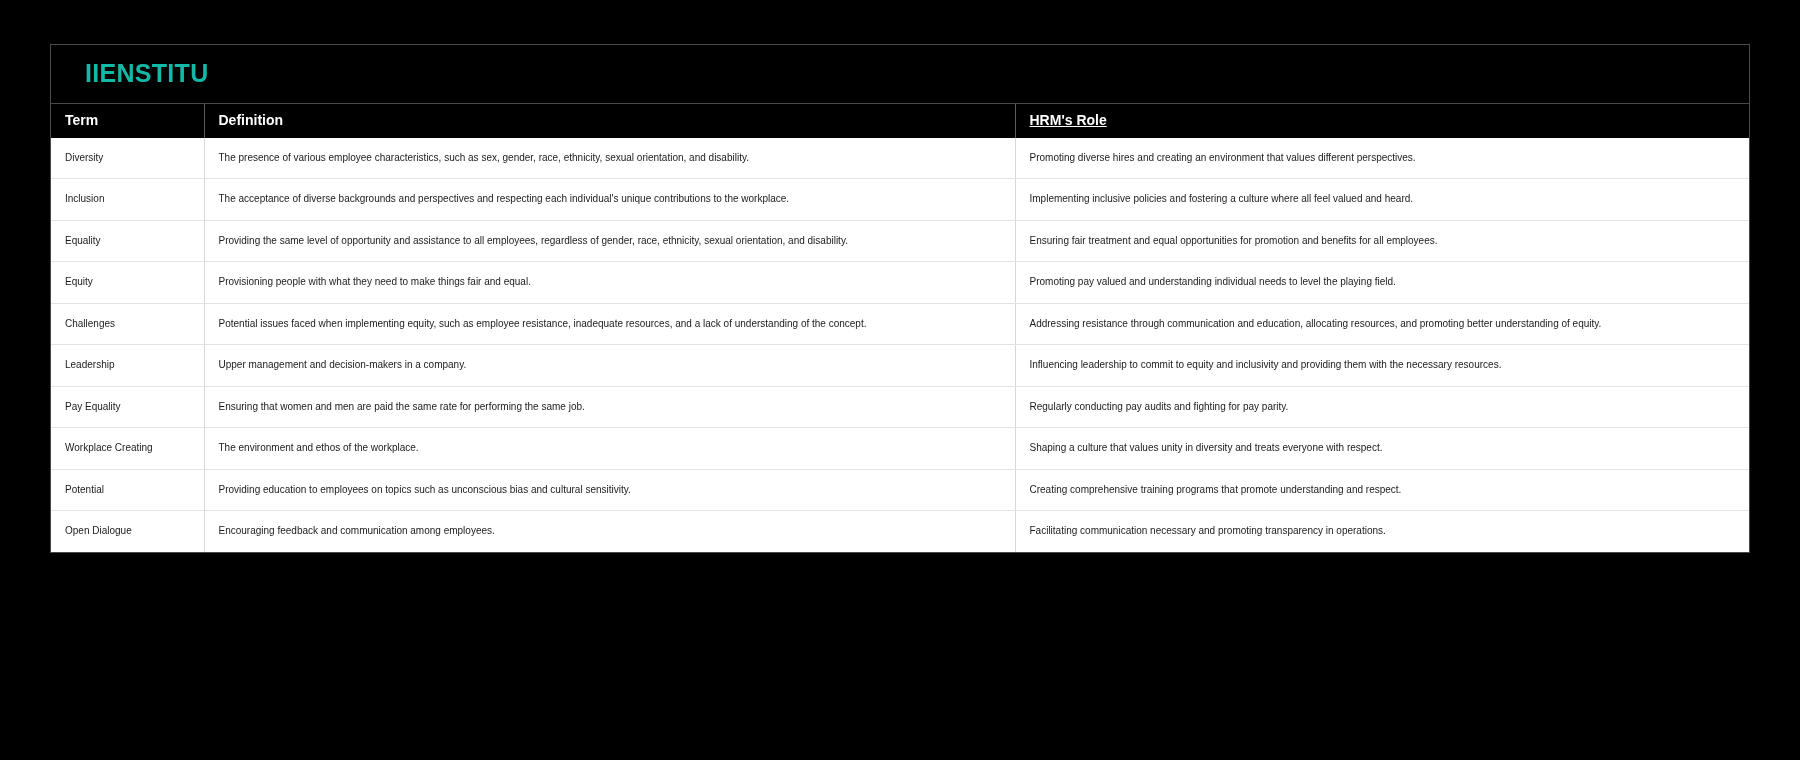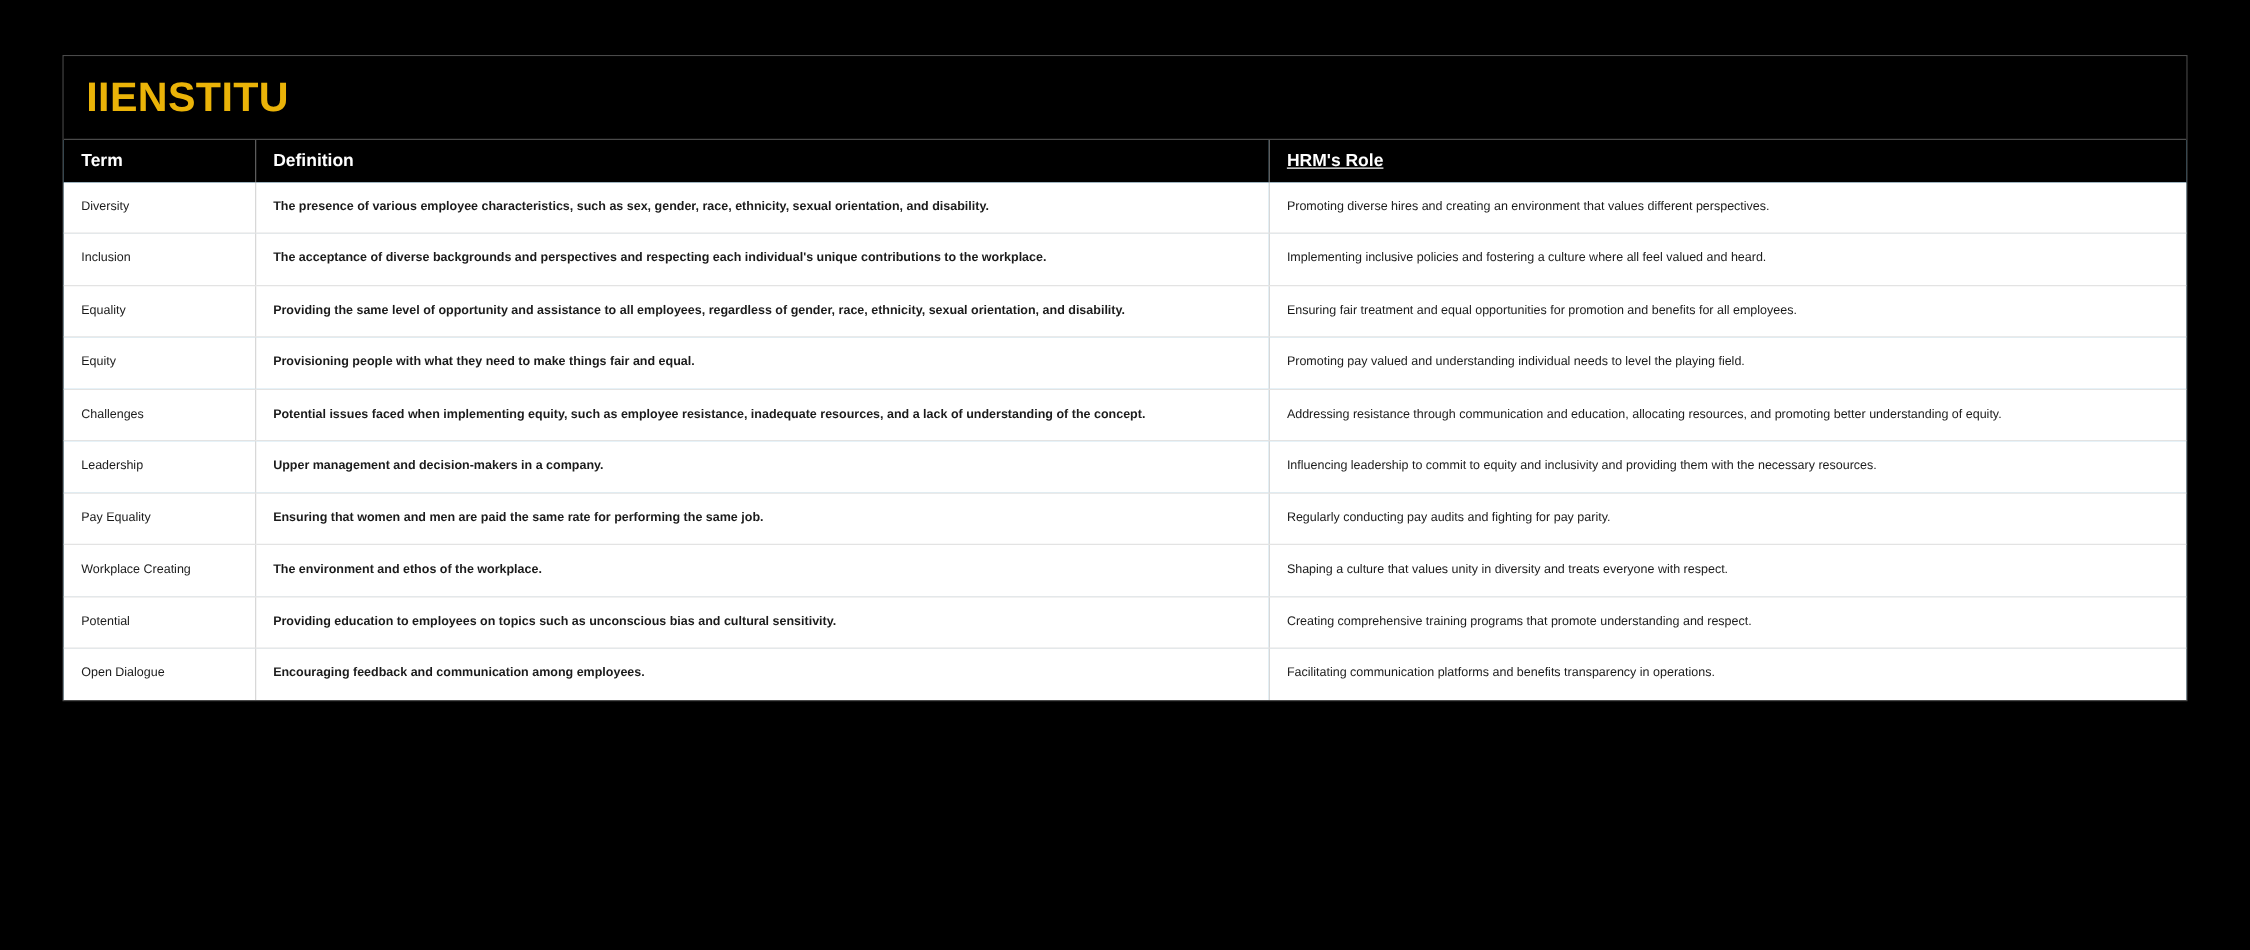--- a/index.html
+++ b/index.html
@@ -32,32 +32,33 @@
     box-sizing: border-box;
     background: #000000;
   }
 
   .brand-bar {
     background: #000000;
     padding: 16px 18px 17px 18px;
     border-bottom: 1px solid #4a4a4a;
   }
   .brand-title {
-    color: #eab308;
-    font-size: 33px;
+    color: #14b8a6;
+    font-size: 25px;
     font-weight: bold;
     letter-spacing: 0.3px;
     line-height: 1;
+    margin-left: 16px;
   }
 
   table.grid {
     width: 100%;
     border-collapse: collapse;
     table-layout: fixed;
-    background: #7dd3fc;
+    background: #1d4ed8;
   }
 
   table.grid col.c-term    { width: 153px; }
   table.grid col.c-def     { width: 811px; }
   table.grid col.c-role    { width: 734px; }
 
   table.grid thead th {
     background: #000000;
     color: #ffffff;
     font-size: 14px;
@@ -81,21 +82,21 @@
     vertical-align: middle;
     margin-top: 11px;
   }
   table.grid tbody td:last-child { border-right: none; }
   table.grid tbody tr:last-child td { border-bottom: none; }
 
   td.term-cell {
     color: #141414;
     font-size: 14.5px;
   }
-  td.def-cell  { padding-left: 16px; font-weight: bold; }
+  td.def-cell  { padding-left: 16px; }
   td.role-cell { padding-left: 16px; }
 </style>
 </head>
 <body>
 
 <div class="page">
   <div class="table-card">
 
     <div class="brand-bar">
       <div class="brand-title">IIENSTITU</div>
@@ -156,19 +157,19 @@
             <td class="role-cell">Shaping a culture that values unity in diversity and treats everyone with respect.</td>
           </tr>
           <tr>
             <td class="term-cell">Potential</td>
             <td class="def-cell">Providing education to employees on topics such as unconscious bias and cultural sensitivity.</td>
             <td class="role-cell">Creating comprehensive training programs that promote understanding and respect.</td>
           </tr>
           <tr>
             <td class="term-cell">Open Dialogue</td>
             <td class="def-cell">Encouraging feedback and communication among employees.</td>
-            <td class="role-cell">Facilitating communication platforms and benefits transparency in operations.</td>
+            <td class="role-cell">Facilitating communication necessary and promoting transparency in operations.</td>
           </tr>
         </tbody>
     </table>
 
   </div>
 </div>
 
 </body></html>

